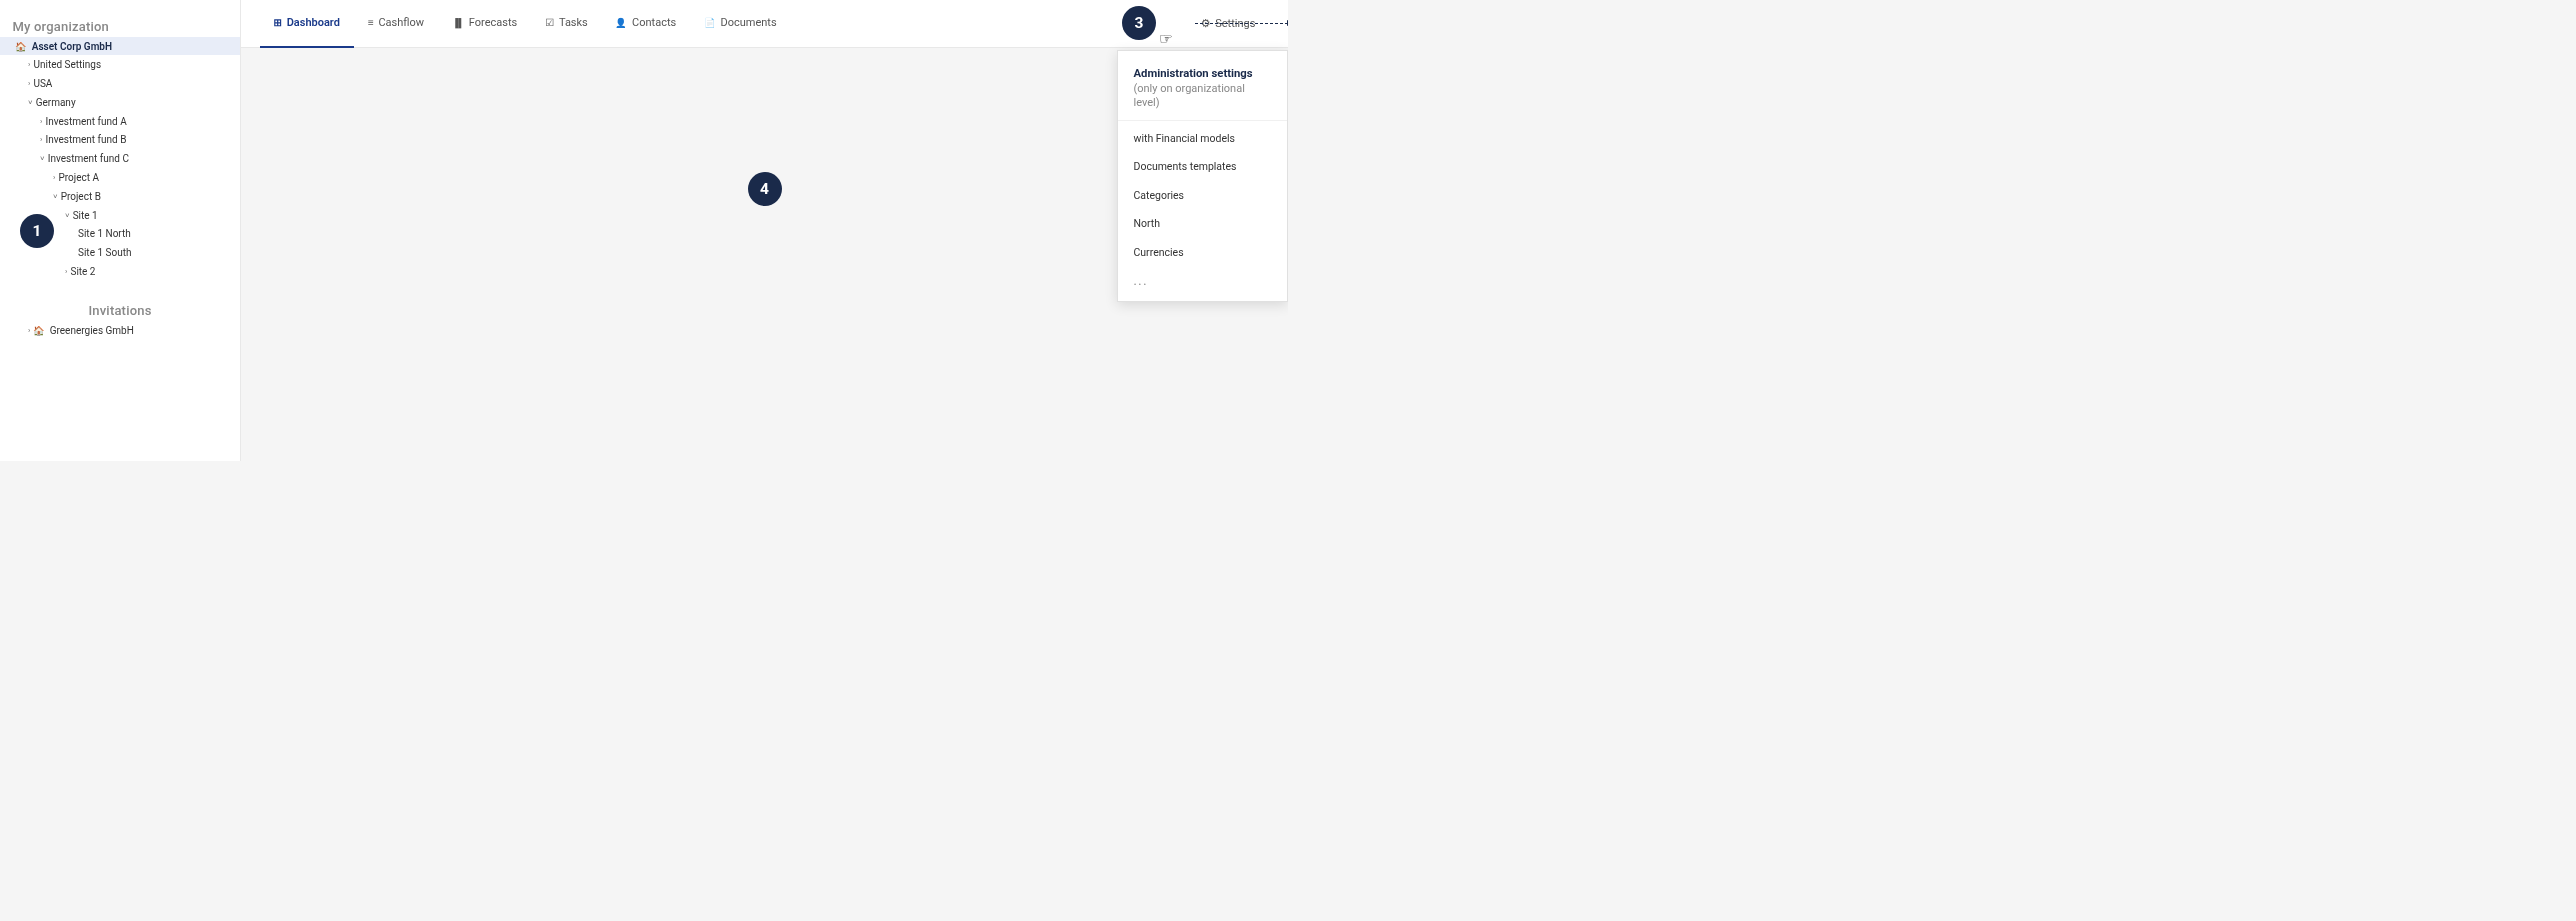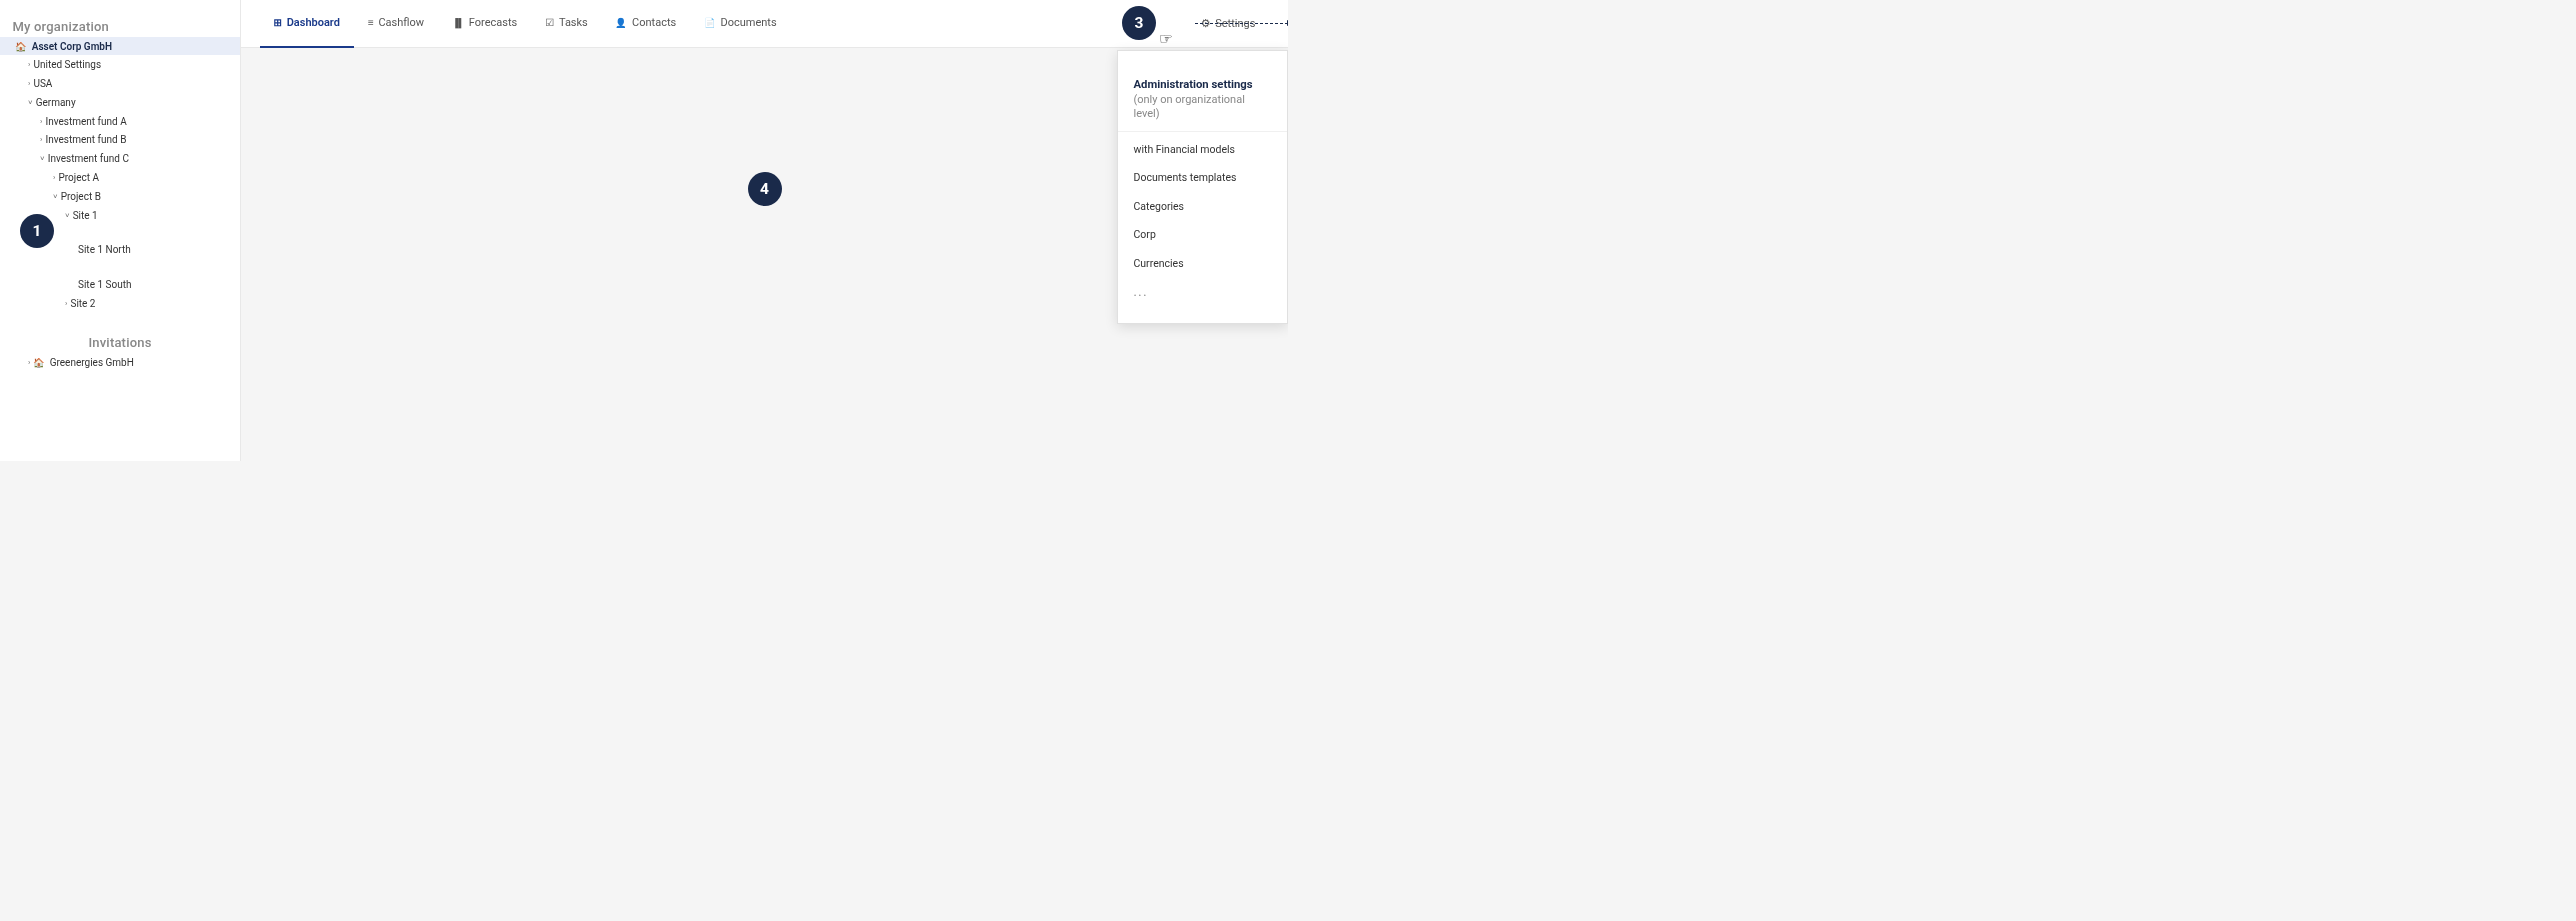--- a/index.html
+++ b/index.html
@@ -59,21 +59,21 @@
     .sidebar-item .chevron {
       margin-right: 3.1px;
       font-size: 7.8px;
       color: #666;
     }
 
     .indent-1 { padding-left: 28px; }
     .indent-2 { padding-left: 40px; }
     .indent-3 { padding-left: 53px; }
     .indent-4 { padding-left: 65px; }
-    .indent-5 { padding-left: 78px; margin-top: 16px; }
+    .indent-5 { padding-left: 78px; }
 
     
     .main {
       flex: 1;
       display: flex;
       flex-direction: column;
       background: #f5f5f5;
       position: relative;
     }
 
@@ -131,21 +131,21 @@
     
     .settings-dropdown {
       position: absolute;
       top: 50px;
       right: 0;
       background: #fff;
       border: 0.8px solid #e0e0e0;
       box-shadow: 0 3.1px 12.4px rgba(0,0,0,0.12);
       width: 171px;
       z-index: 100;
-      padding: 18px 0;
+      padding: 7px 0;
     }
 
     .dropdown-header {
       padding: 9.3px 15.5px 6.2px 15.5px;
       font-size: 11.3px;
       font-weight: 700;
       color: #1a2a4a;
       line-height: 1.3;
     }
 
@@ -408,21 +408,21 @@
 
     <div class="settings-dropdown">
       <div class="dropdown-header">
         <span>Administration settings</span><br>
         <span class="dropdown-sub">(only on organizational level)</span>
       </div>
       <div class="dropdown-divider"></div>
       <div class="dropdown-item">with Financial models</div>
       <div class="dropdown-item">Documents templates</div>
       <div class="dropdown-item">Categories</div>
-      <div class="dropdown-item">Corp</div>
+      <div class="dropdown-item">North</div>
       <div class="dropdown-item">Currencies</div>
       <div class="dropdown-more">...</div>
     </div>
   </div>
 
   <div class="content">
 
     <div class="step-circle step-4">
       <span>4</span>
     </div>

